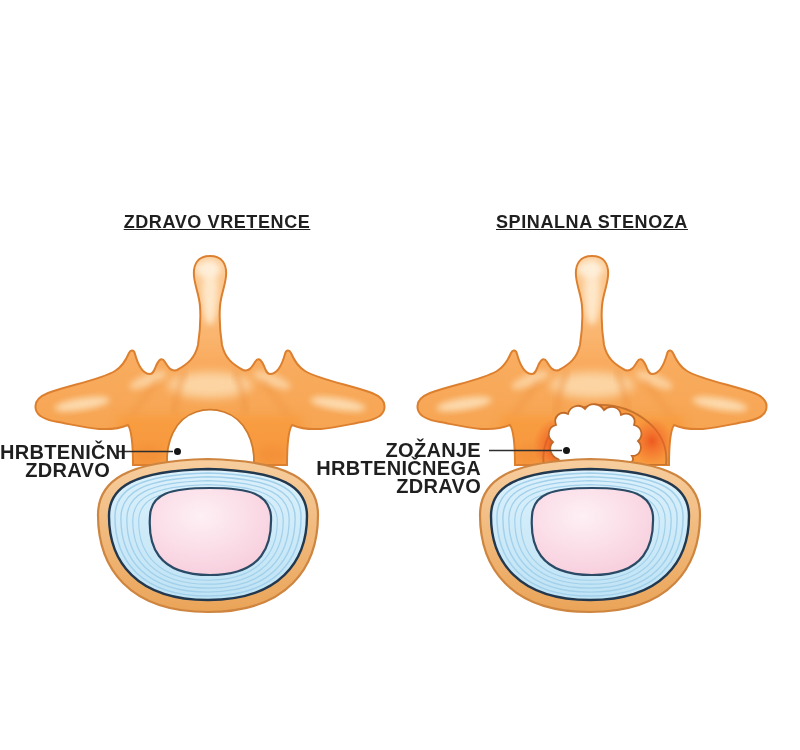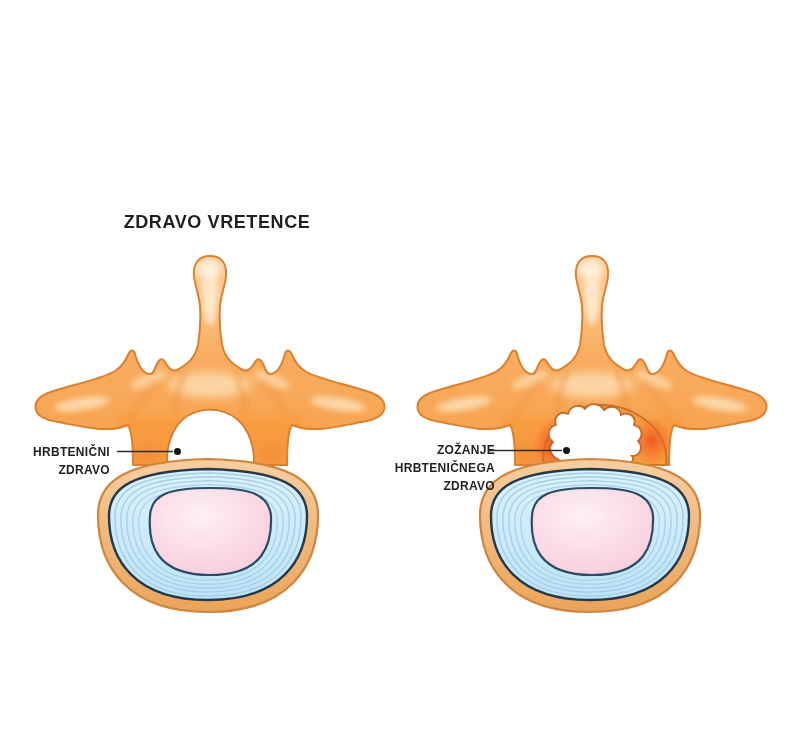--- a/index.html
+++ b/index.html
@@ -2,38 +2,39 @@
 <html><head>
 <meta charset="utf-8">
 <style>
   html,body{margin:0;padding:0;background:#ffffff;}
   .stage{
     position:relative;width:800px;height:750px;background:#ffffff;overflow:hidden;
     font-family:"Liberation Sans",sans-serif;
   }
   .title{
     position:absolute;top:211px;height:22px;line-height:22px;
-    font-size:18px;font-weight:700;letter-spacing:.6px;color:#1f1f1f;text-align:center;
+    font-size:18px;font-weight:700;letter-spacing:.6px;color:#1f1f1f;text-align:center;text-decoration:underline;
   }
   .title.left{left:30px;width:374px;}
   .title.right{left:405px;width:374px;}
   .callout{
-    position:absolute;font-size:12px;font-weight:700;letter-spacing:.3px;
+    position:absolute;font-size:20px;font-weight:700;letter-spacing:.3px;
     line-height:18px;color:#1f1f1f;text-align:right;
   }
   .callout.left{left:0;top:443px;width:110px;}
-  .callout.right{left:295px;top:441px;width:200px;}
+  .callout.right{left:281px;top:441px;width:200px;}
   svg.art{position:absolute;left:0;top:0;}
 </style>
 </head>
 <body>
 
 <div class="stage">
 
   <div class="title left">ZDRAVO VRETENCE</div>
+  <div class="title right">SPINALNA STENOZA</div>
 
   <svg class="art" width="800" height="750" viewBox="0 0 800 750">
     <defs>
       <linearGradient id="gBone" x1="0" y1="0" x2="0" y2="1">
         <stop offset="0" stop-color="#FCD09E"></stop>
         <stop offset="0.5" stop-color="#F9AC5F"></stop>
         <stop offset="1" stop-color="#F5A14B"></stop>
       </linearGradient>
       <linearGradient id="gTan" x1="0" y1="0" x2="0" y2="1">
         <stop offset="0" stop-color="#F7CE9F"></stop>

